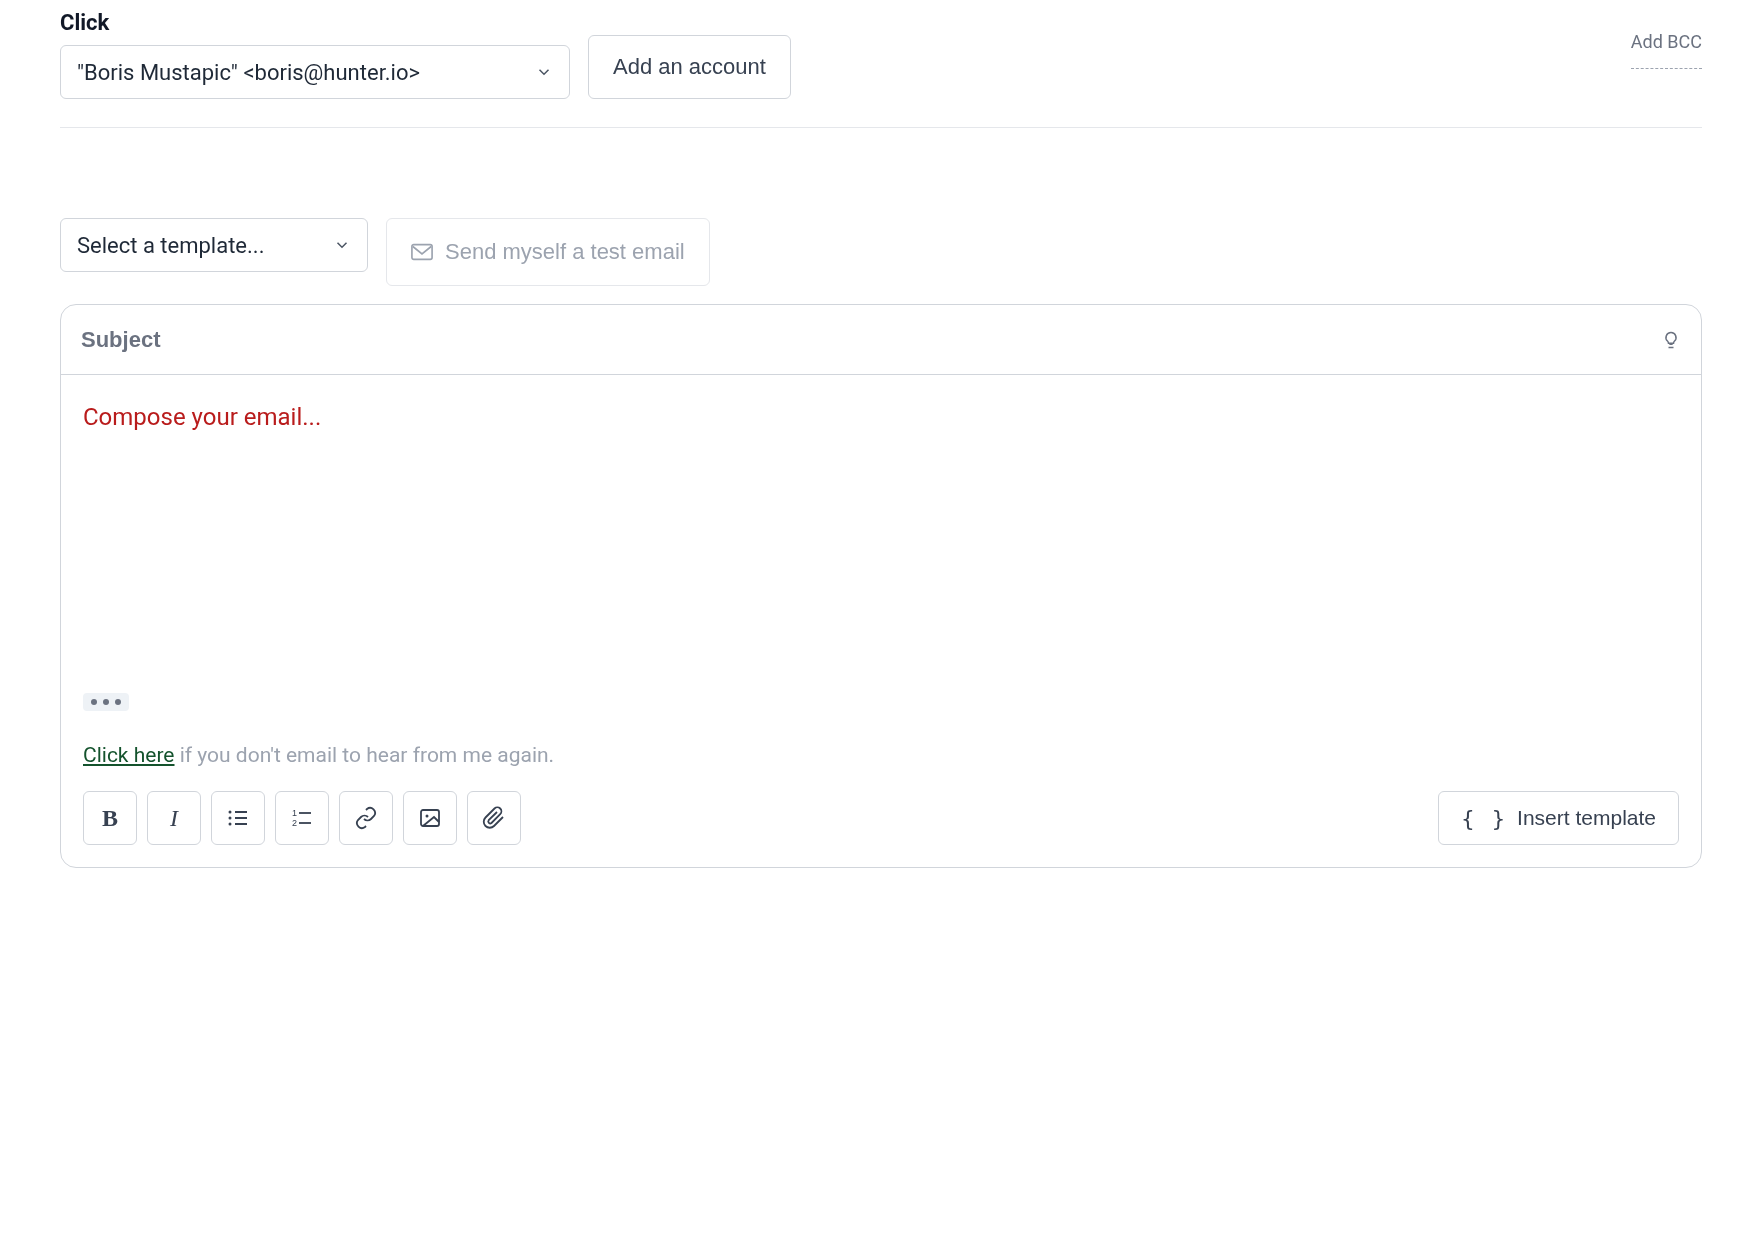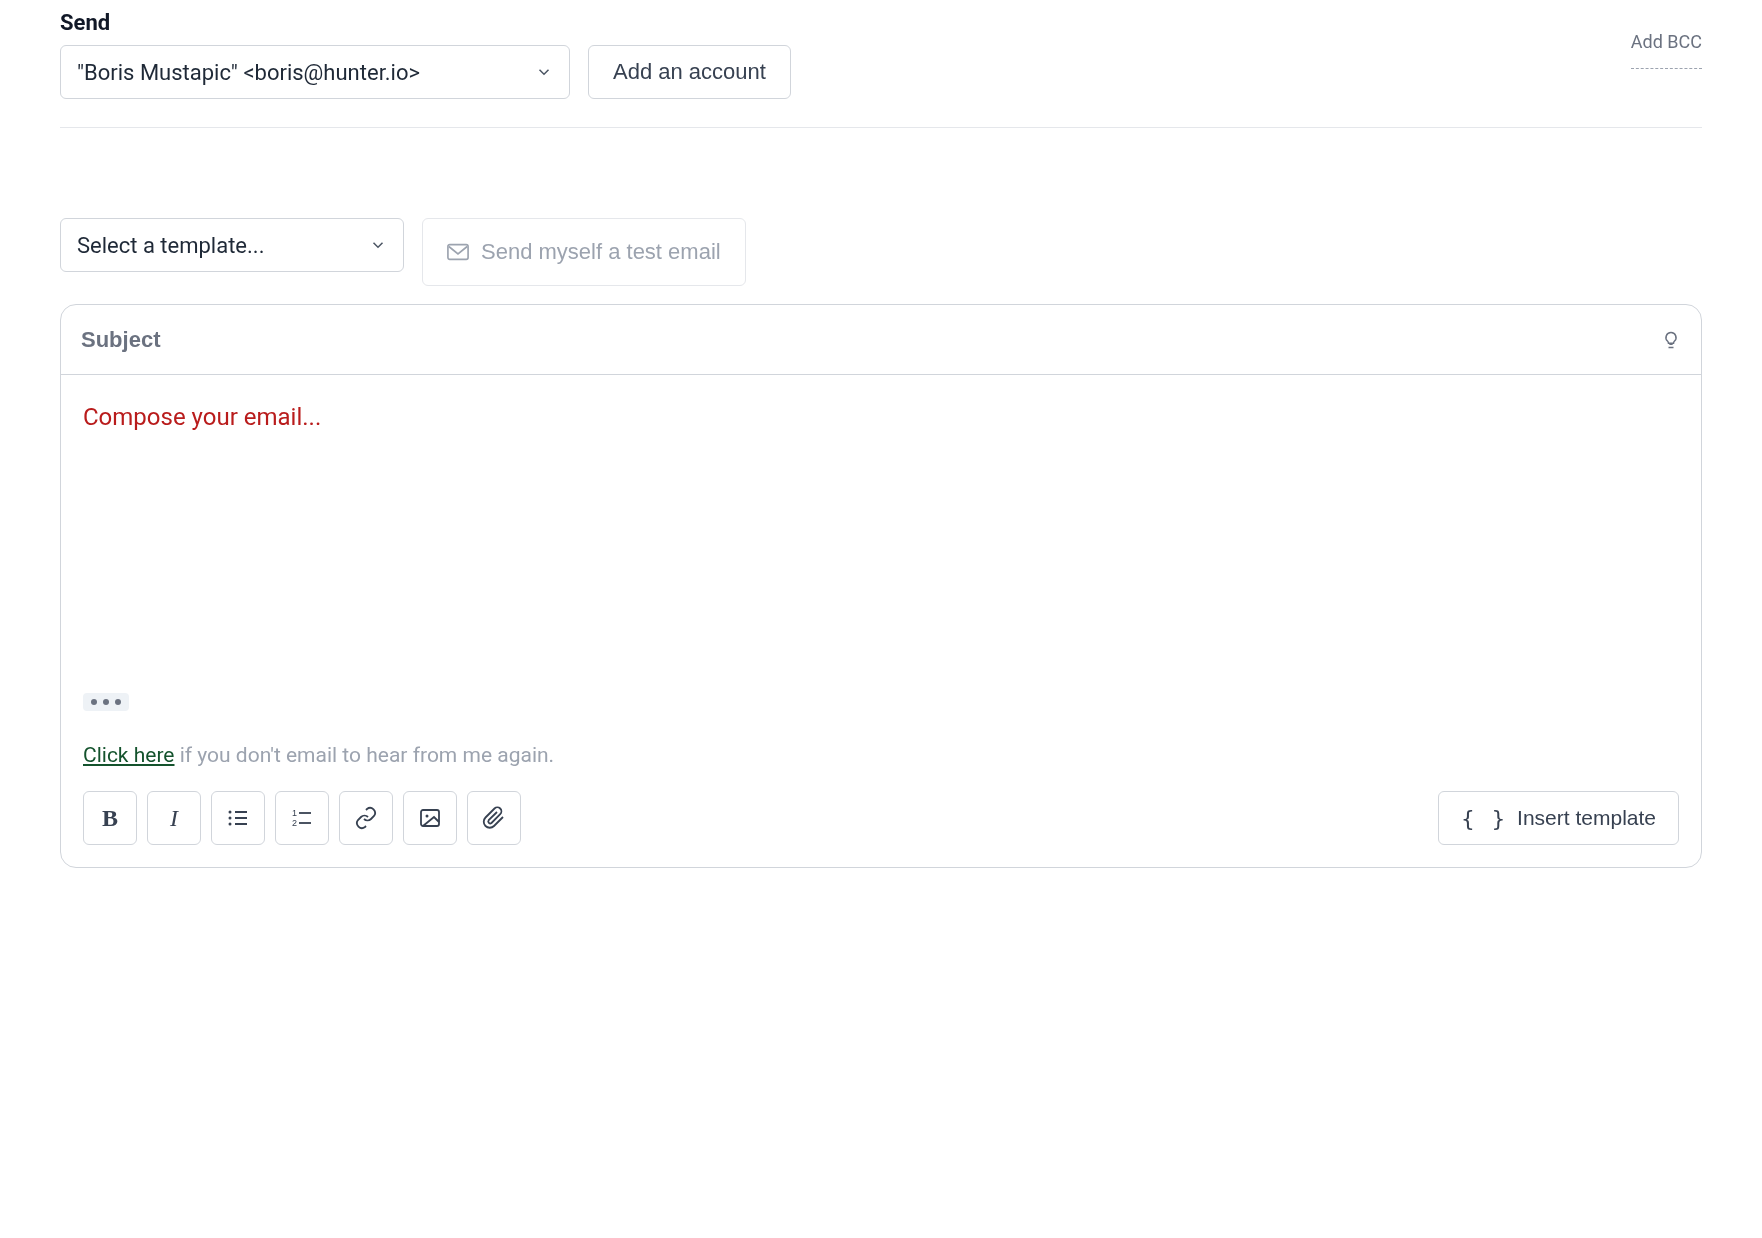--- a/index.html
+++ b/index.html
@@ -45,21 +45,21 @@
       color: #1f2937;
     }
     .chevron-down {
       width: 18px;
       height: 18px;
       stroke: #4b5563;
       stroke-width: 2;
       fill: none;
     }
     .add-account-btn {
-      height: 54px;
+      height: 64px;
       padding: 0 24px;
       border: 1px solid #d1d5db;
       border-radius: 6px;
       background: #fff;
       font-size: 22px;
       color: #374151;
       cursor: pointer;
     }
     .spacer {
       flex: 1;
@@ -79,21 +79,21 @@
     }
     .template-row {
       display: flex;
       gap: 18px;
       margin-bottom: 18px;
     }
     .template-select {
       display: flex;
       align-items: center;
       justify-content: space-between;
-      width: 344px;
+      width: 308px;
       height: 54px;
       border: 1px solid #d1d5db;
       border-radius: 6px;
       padding: 0 16px;
       background: #fff;
       cursor: pointer;
       font-size: 22px;
       color: #1f2937;
     }
     .send-test-btn {
@@ -239,21 +239,21 @@
       font-size: 22px;
       letter-spacing: 2px;
       color: #374151;
     }
   </style>
 </head>
 <body>
 
 <div class="from-row">
   <div class="from-group">
-    <label class="from-label">Send</label>
+    <label class="from-label">Click</label>
     <div class="from-select">
       <span>"Boris Mustapic" &lt;boris@hunter.io&gt;</span>
       <svg class="chevron-down" viewBox="0 0 24 24">
           <polyline points="6 9 12 15 18 9"></polyline>
         </svg>
     </div>
   </div>
   <button class="add-account-btn">Add an account</button>
   <div class="spacer"></div>
   <span class="add-bcc">Add BCC</span>

